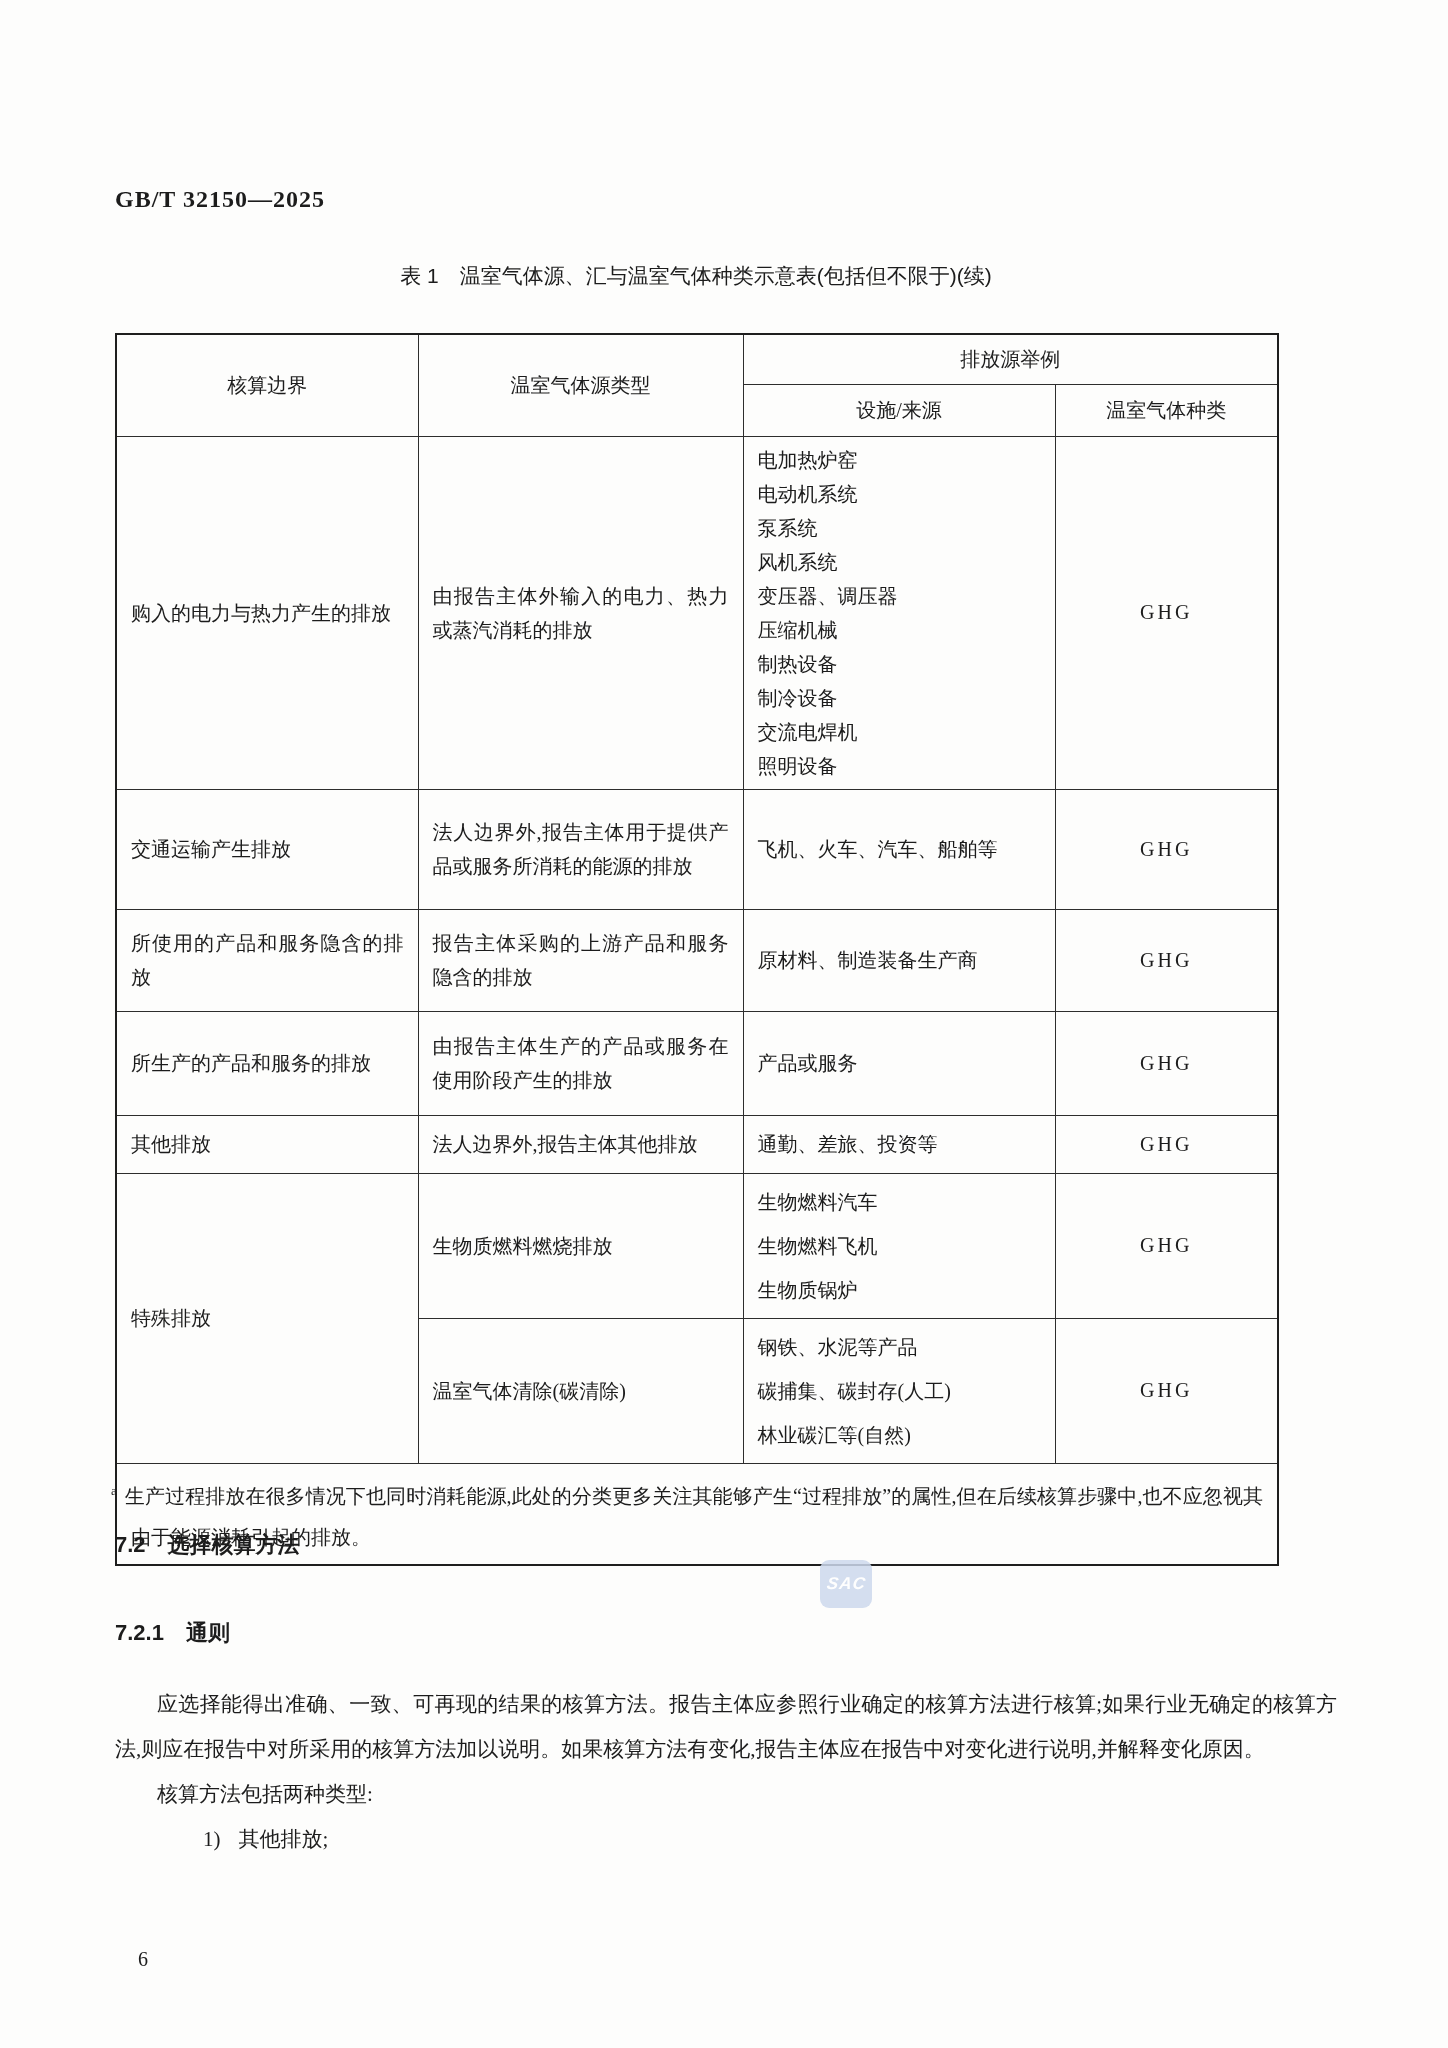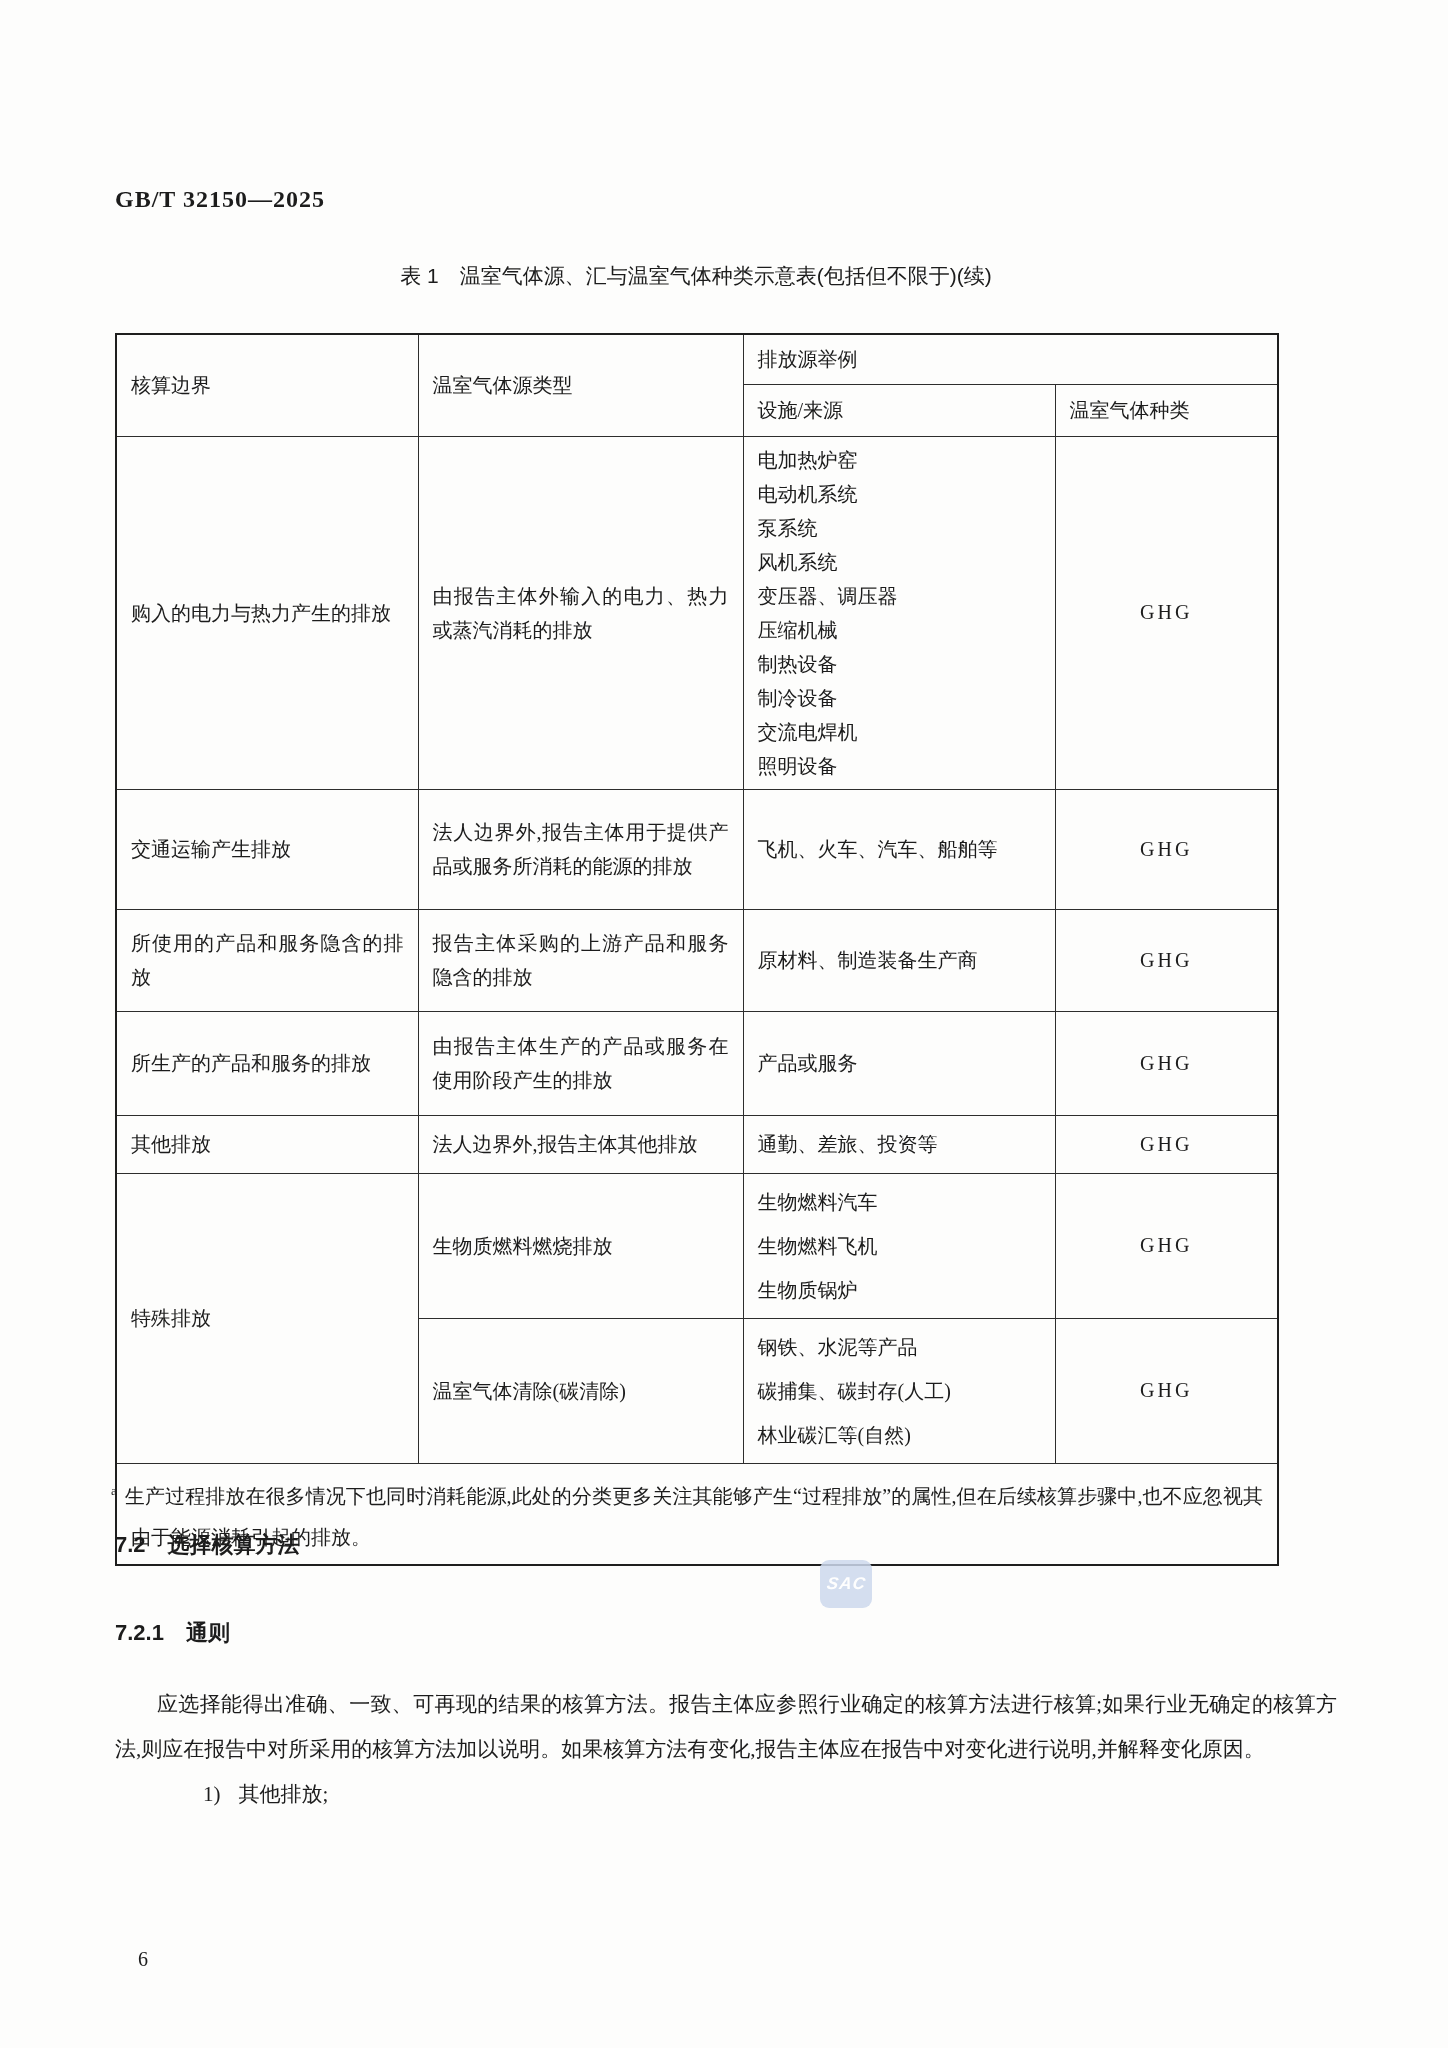--- a/index.html
+++ b/index.html
@@ -22,21 +22,21 @@
   table.ghg-table {
     position: absolute; left: 115px; top: 333px;
     width: 1162px; table-layout: fixed;
     border-collapse: collapse; border: 2px solid #1e1e1e;
   }
   table.ghg-table td {
     border: 1px solid #2d2d2d;
     font-size: 20px; vertical-align: middle;
     padding: 6px 14px;
   }
-  td.hdr { text-align: left; padding: 4px 6px; }
+  td.hdr { text-align: center; padding: 4px 6px; }
   td.boundary, td.srctype {
     text-align: justify; line-height: 34px; padding: 8px 18px;
   }
   td.facilities { padding: 10px 10px 10px 24px; }
   .facility-line { line-height: 44px; white-space: nowrap; }
   tr.tight .facility-line { line-height: 34px; }
   td.ghg { text-align: center; letter-spacing: 3px; }
   td.footnote-cell { padding: 14px 24px 16px 60px; }
   .footnote-text-wrap {
     font-size: 20px; line-height: 42px; text-align: justify;
@@ -192,18 +192,19 @@
 
 <div class="watermark">
   <span>SAC</span>
 </div>
 
 <div class="sec-h2">7.2　选择核算方法</div>
 <div class="sec-h3">7.2.1　通则</div>
 
 <div class="body-block">
   <p class="para-1">应选择能得出准确、一致、可再现的结果的核算方法。报告主体应参照行业确定的核算方法进行核算;如果行业无确定的核算方法,则应在报告中对所采用的核算方法加以说明。如果核算方法有变化,报告主体应在报告中对变化进行说明,并解释变化原因。</p>
+  <p class="para-2">核算方法包括两种类型:</p>
   <p class="list-1">
     <span class="lbl">1)</span><span>其他排放;</span>
   </p>
 </div>
 
 <div class="page-number">6</div>
 
 </body></html>

